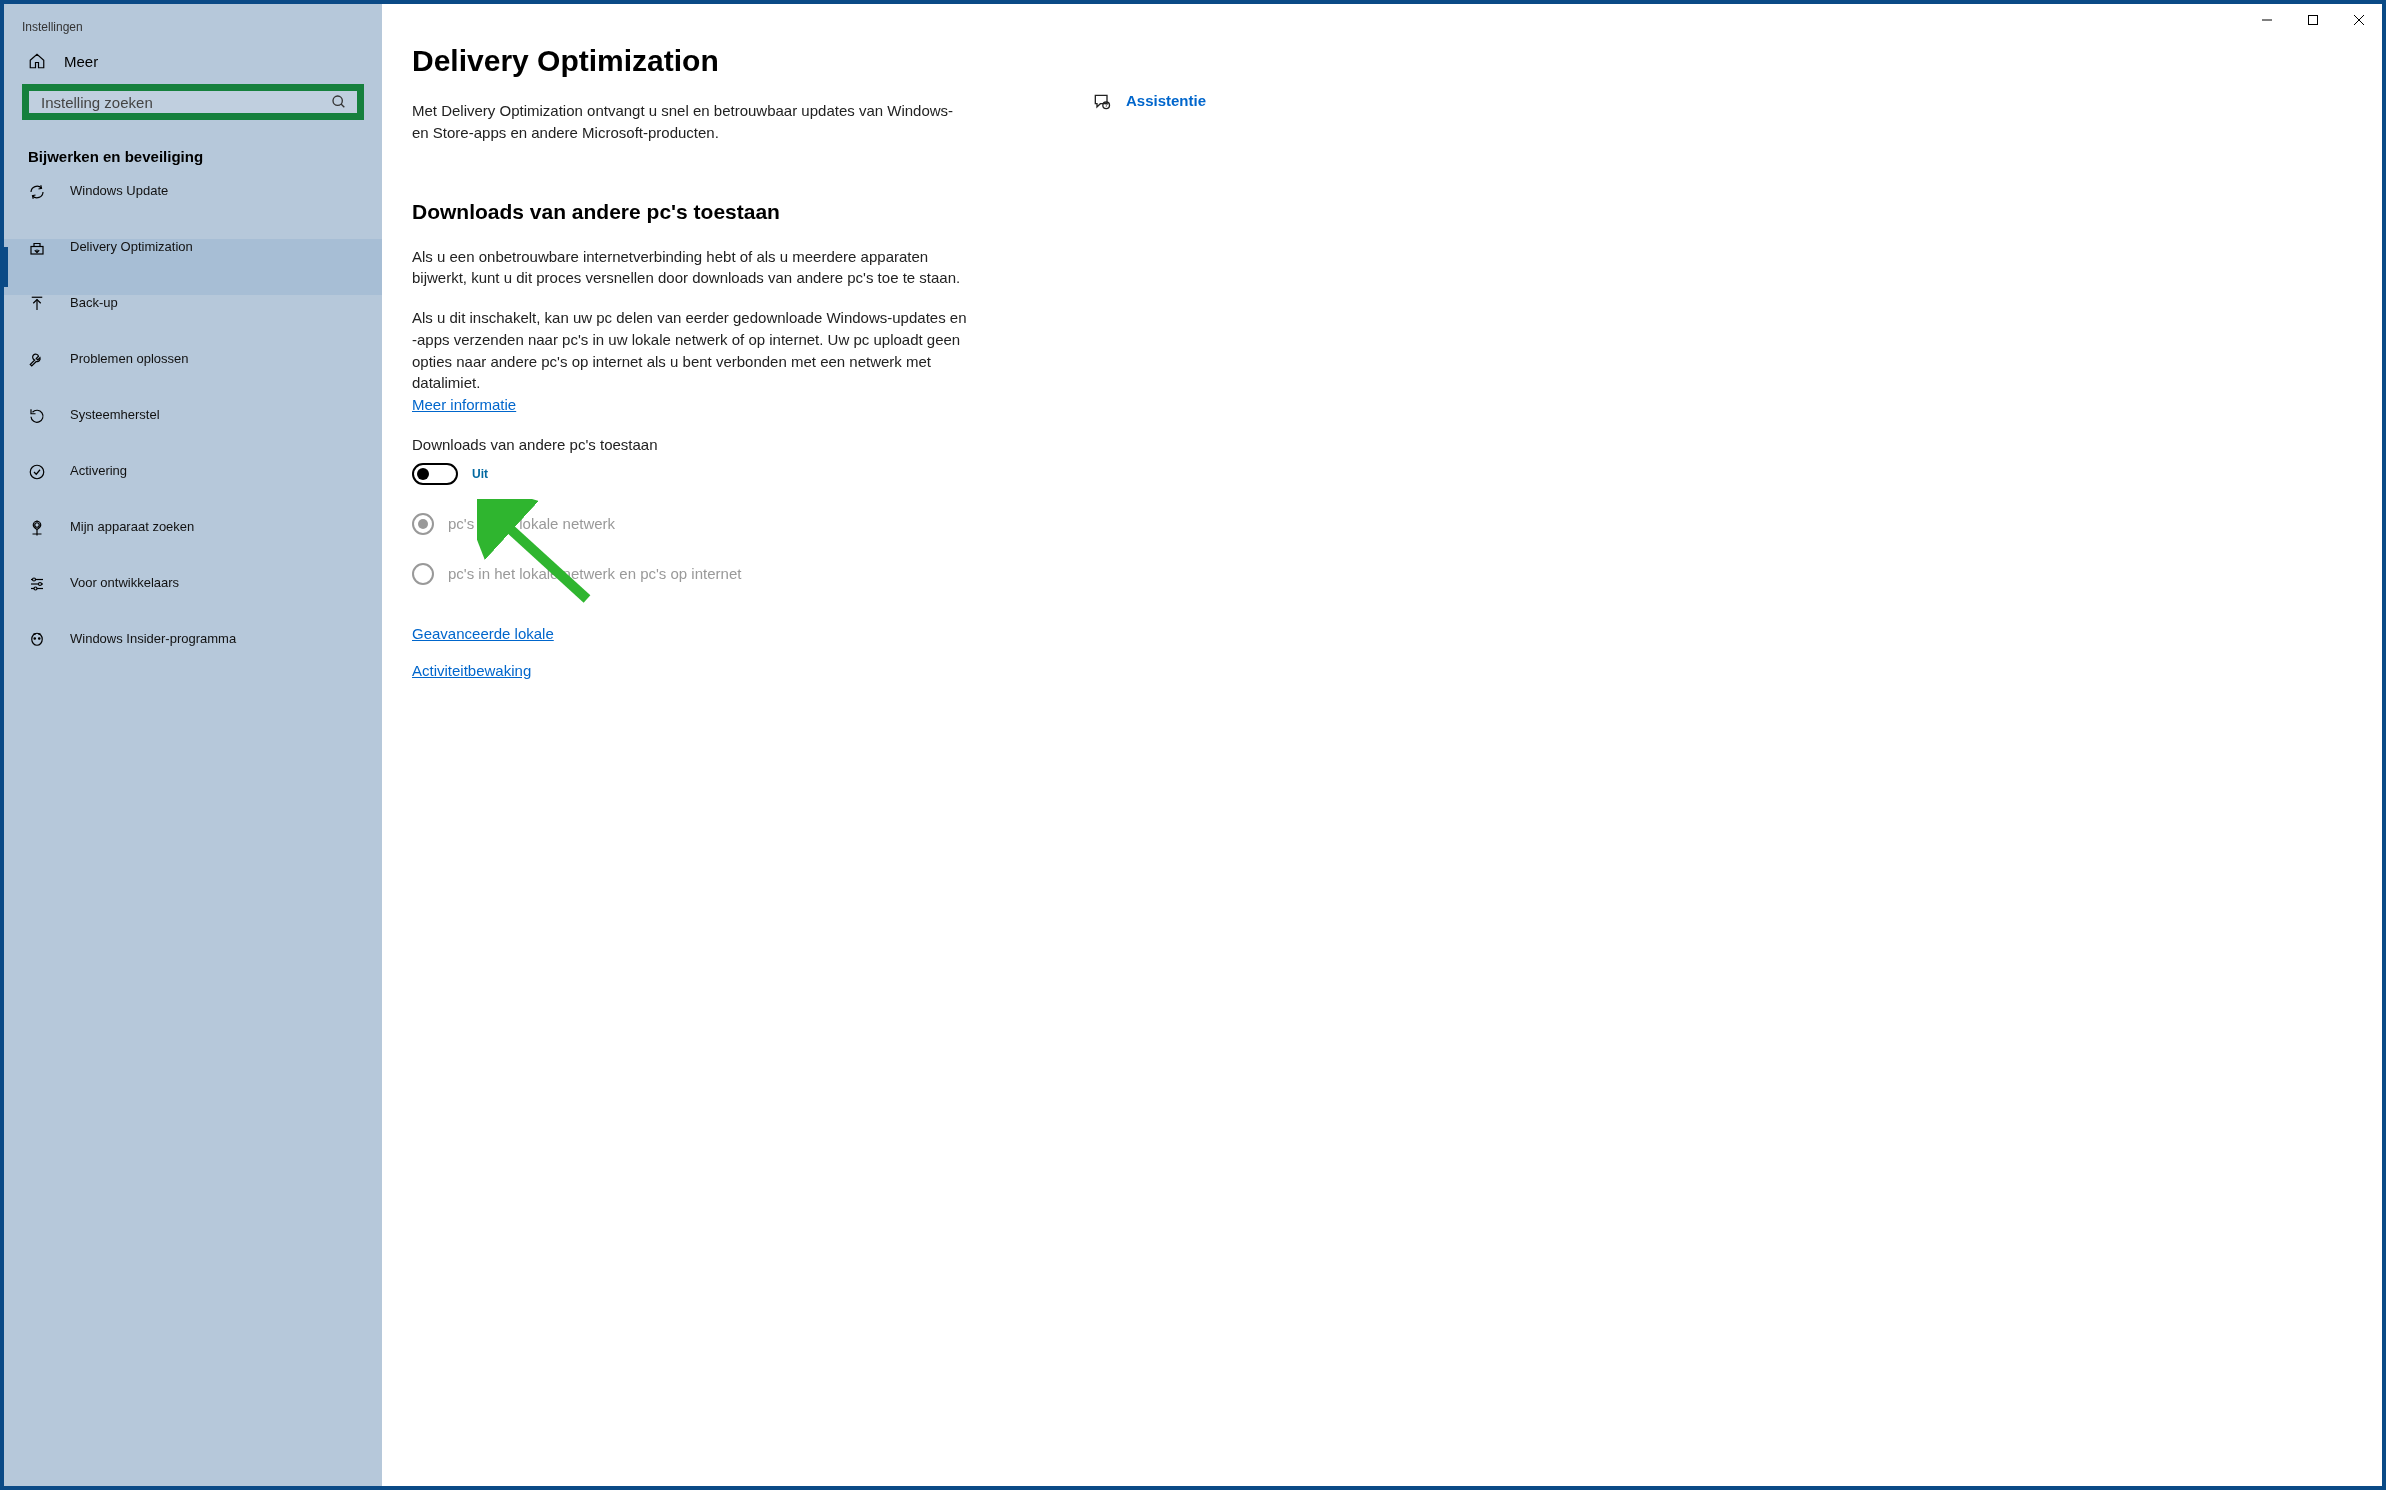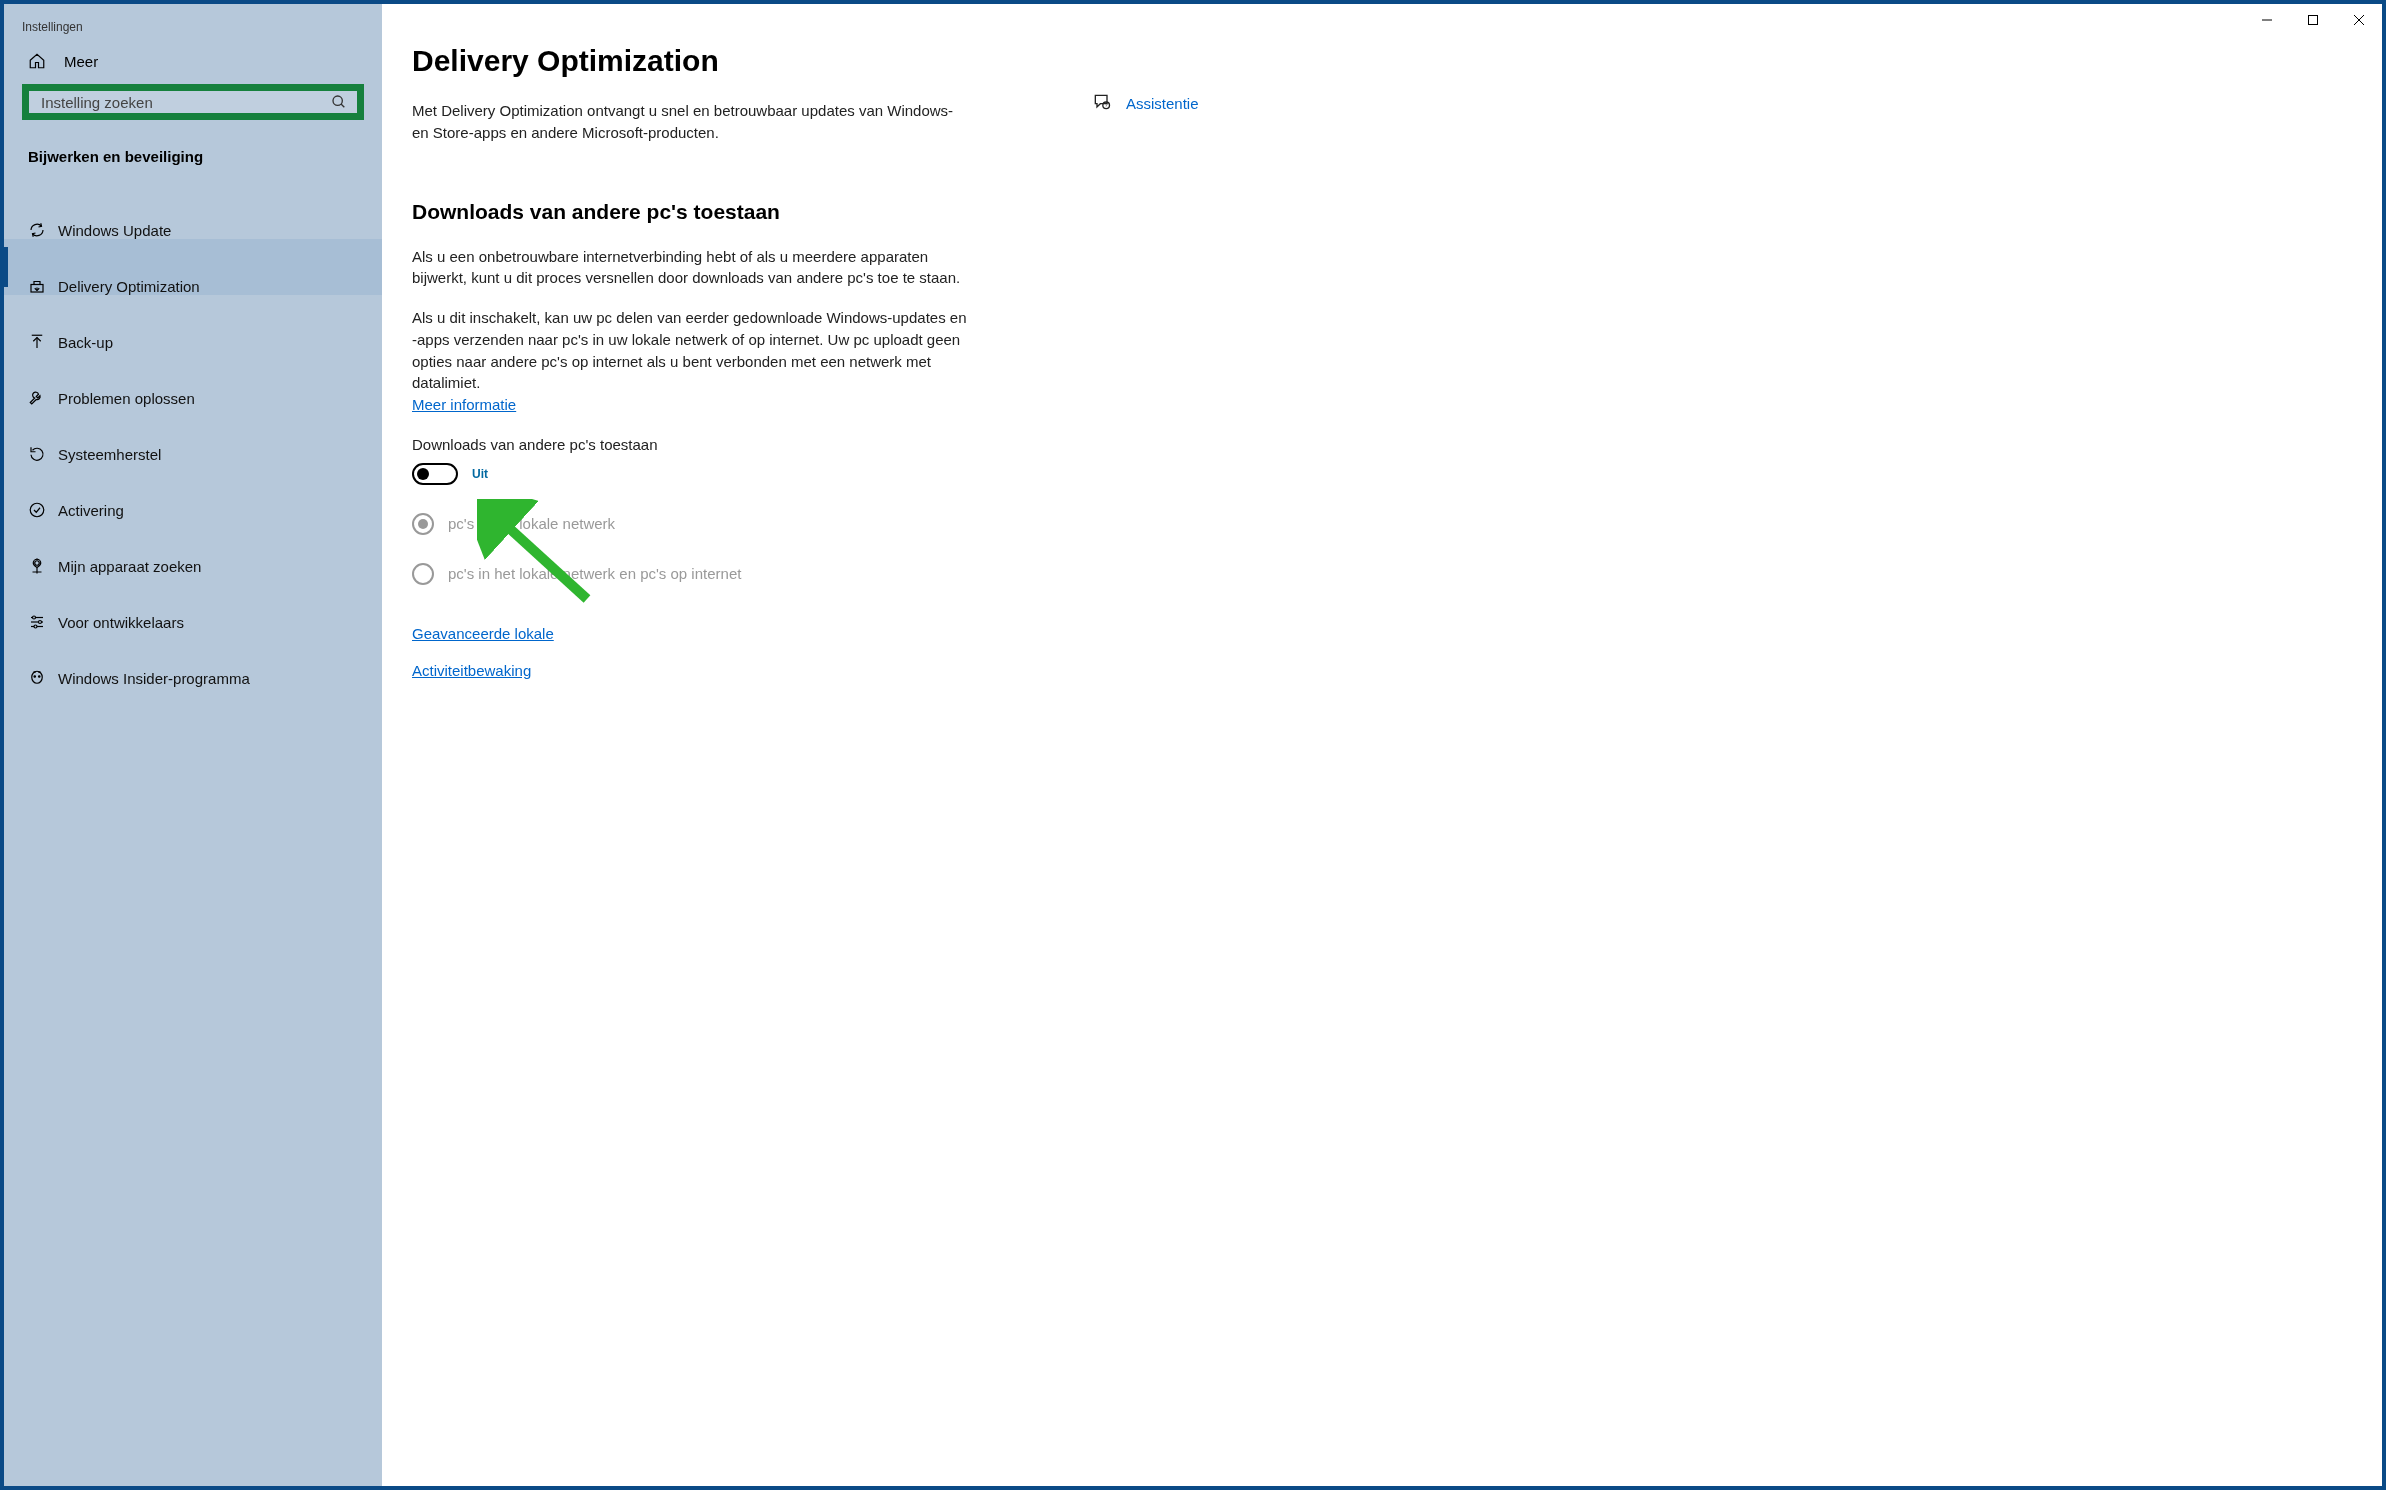--- a/index.html
+++ b/index.html
@@ -97,25 +97,25 @@
   font-size: 15px;
   padding: 10px 24px 18px 24px;
   color: #000;
 }
 .navlist {
   display: flex;
   flex-direction: column;
 }
 .navitem {
   display: flex;
-  align-items: flex-end;
-  gap: 12px;
+  align-items: flex-start;
+  gap: 24px;
   height: 56px;
   padding: 0 24px;
-  font-size: 15px;
+  font-size: 13px;
   color: #111;
   position: relative;
 }
 .navitem.active {
   background: #a7bed5;
 }
 .navitem.active::before {
   content: "";
   position: absolute;
   left: 0;
@@ -228,24 +228,25 @@
   color: #0066cc;
   font-size: 15px;
   margin-top: 40px;
 }
 .linkblock + .linkblock { margin-top: 20px; }
 .rightcol {
   padding-top: 48px;
 }
 .help-row {
   display: flex;
-  align-items: flex-end;
+  align-items: flex-start;
   gap: 14px;
   color: #0066cc;
   font-size: 15px;
+  font-weight: bold;
 }
 .help-row .icon { width: 20px; height: 20px; color: #222; }
 .arrow-annotation {
   position: absolute;
   pointer-events: none;
 }
 </style>
 </head>
 <body>
 

